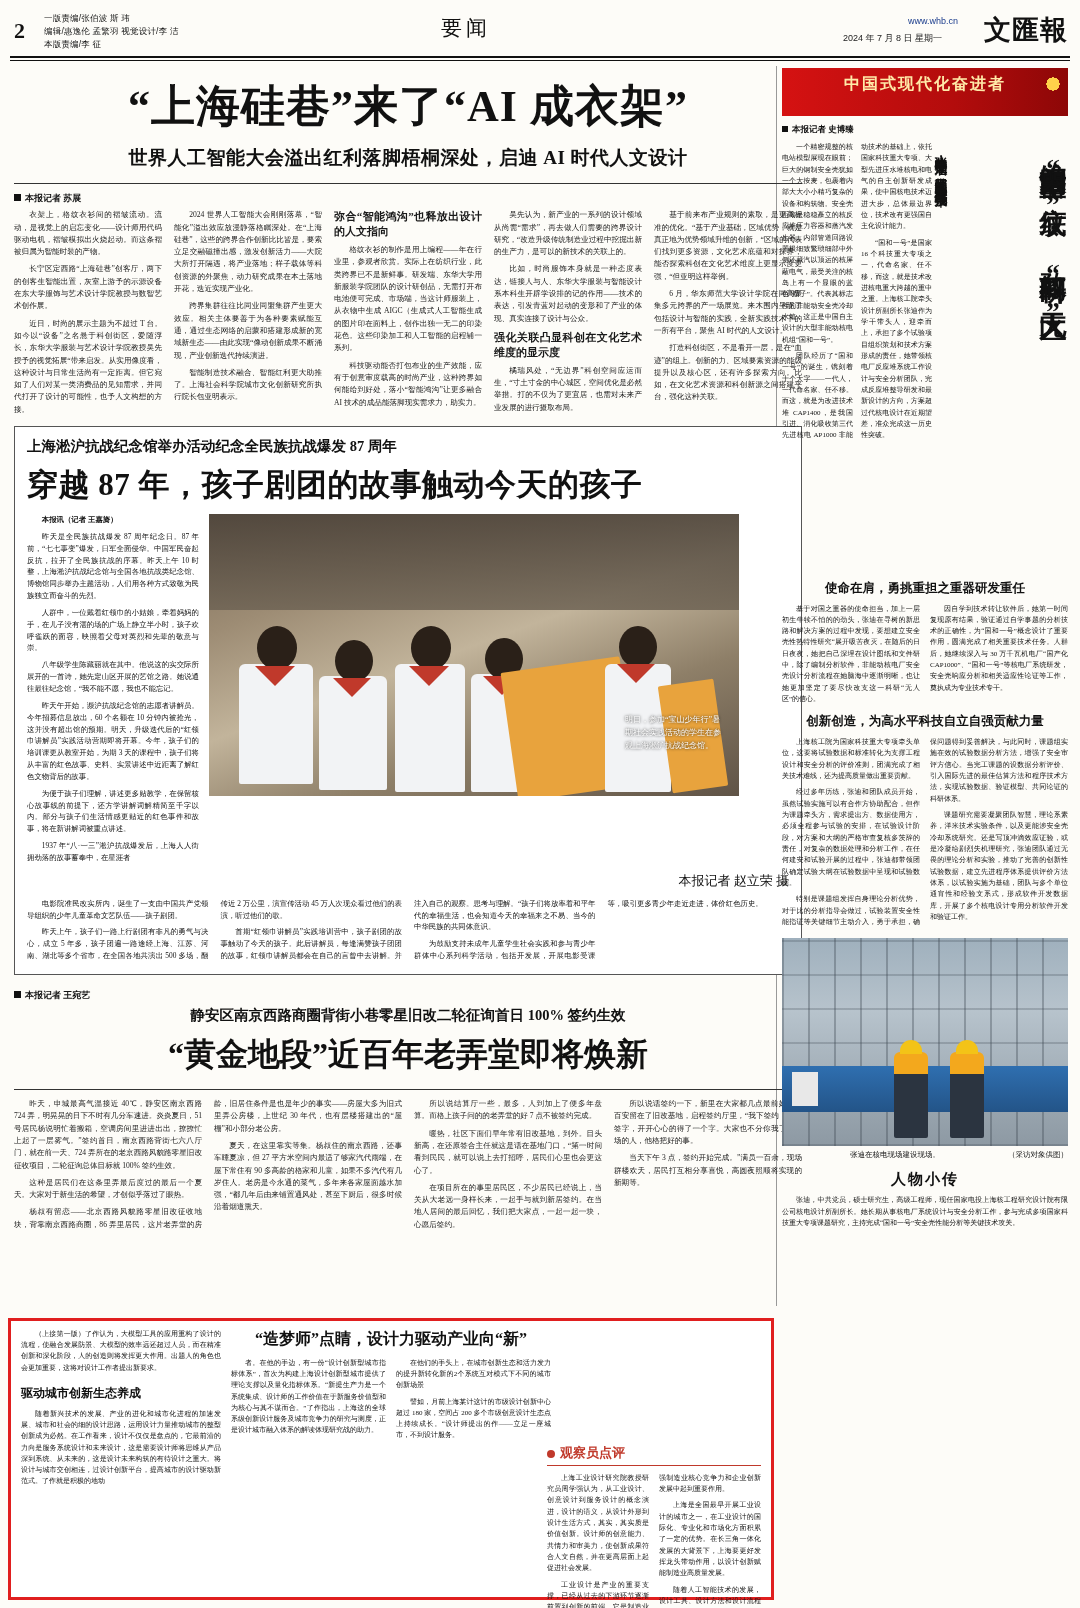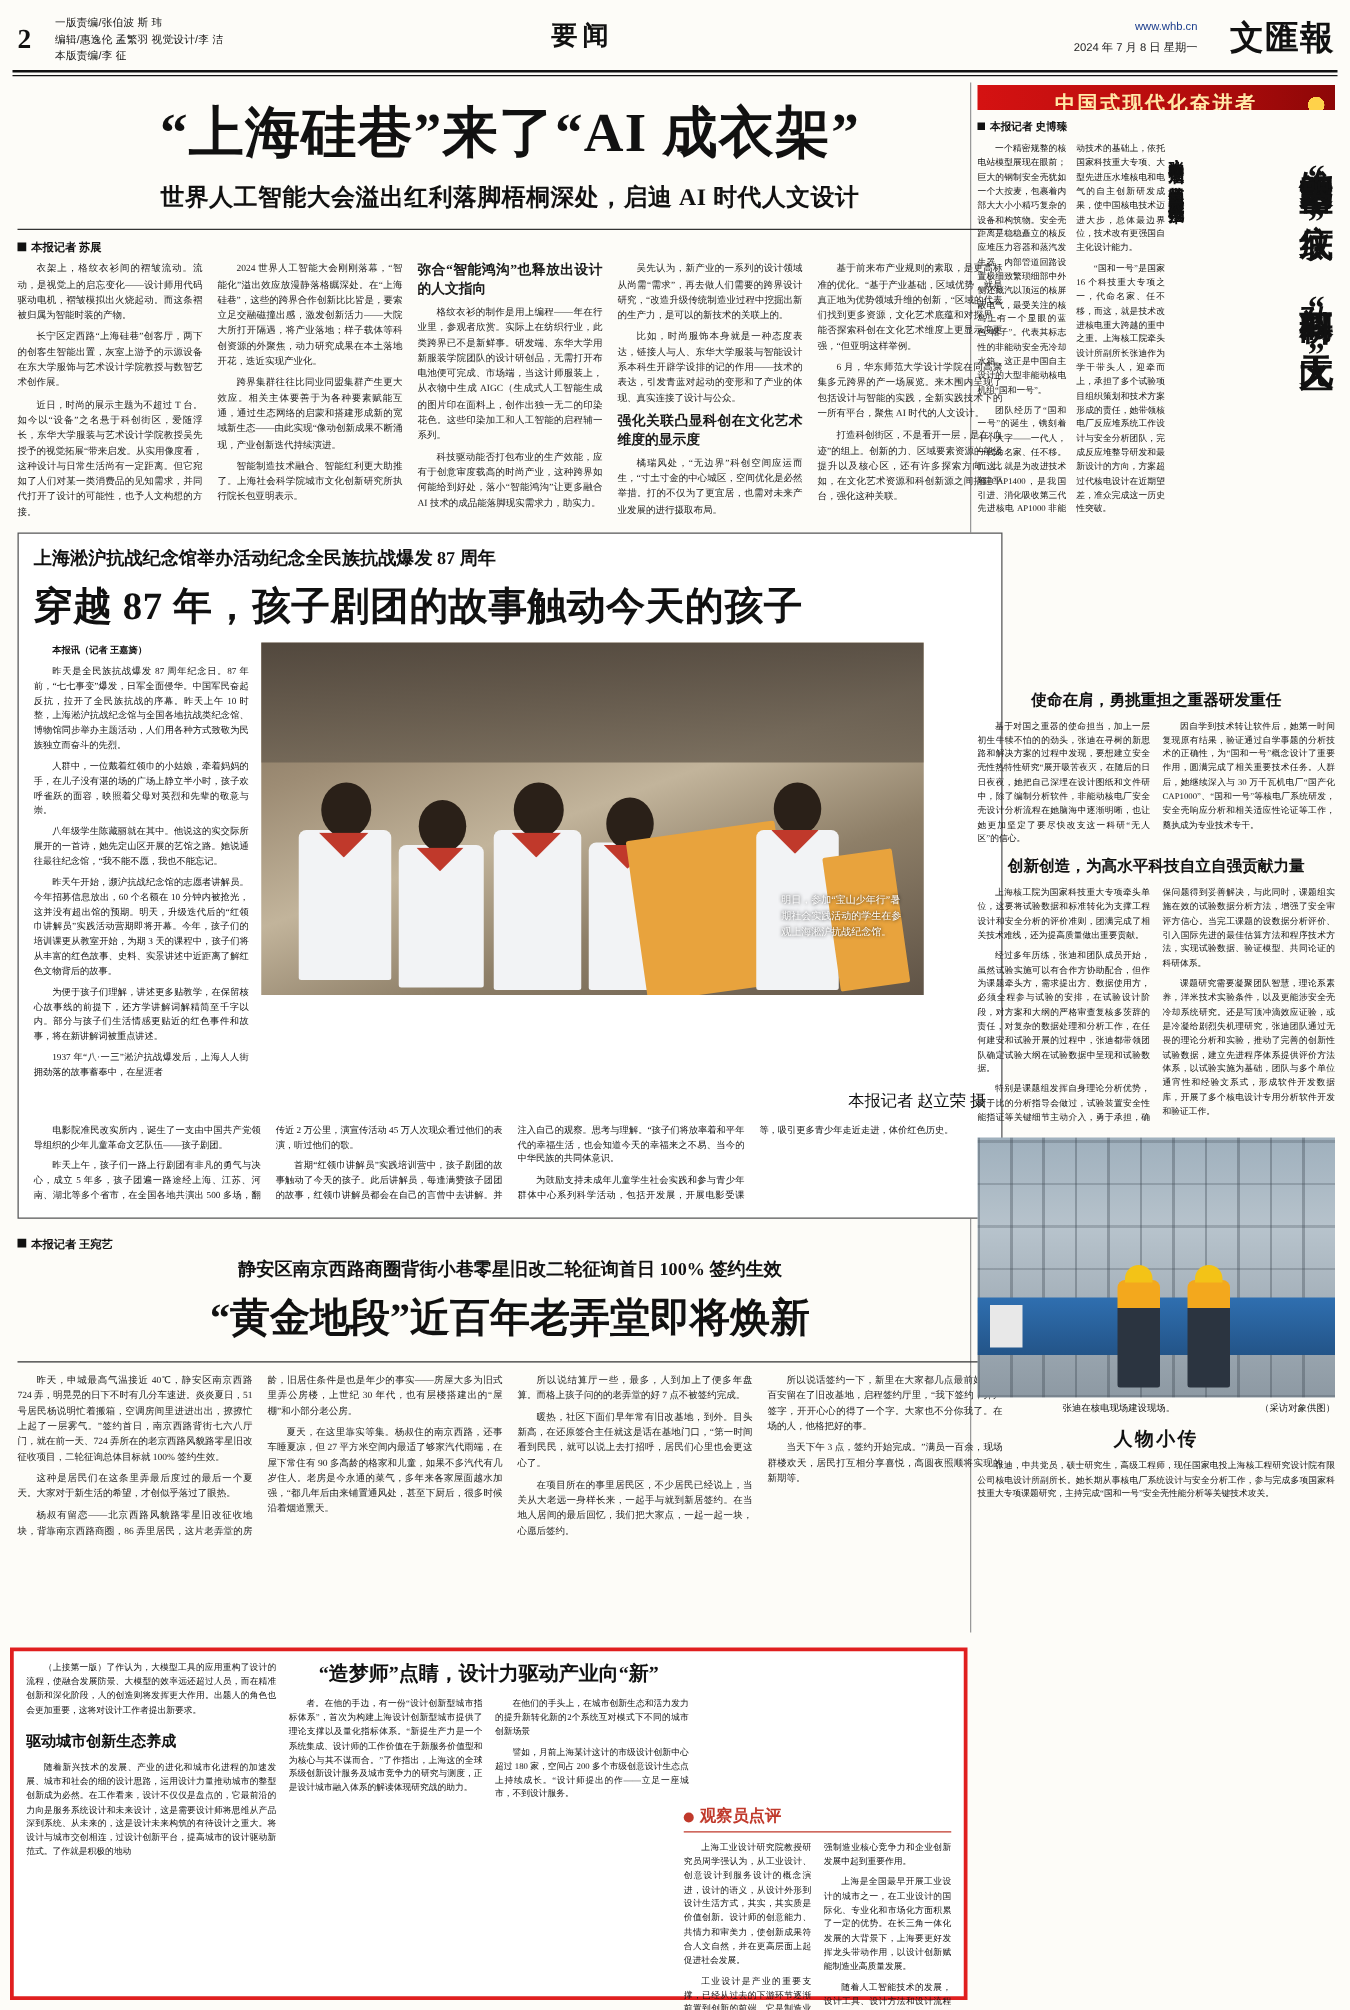--- a/index.html
+++ b/index.html
@@ -20,28 +20,28 @@
     position:absolute; left:14px; top:18px; font-size:22px; font-weight:bold;
     font-family:"Liberation Serif", serif;
   }
   .mh-credits {
     position:absolute; left:44px; top:12px; width:260px;
     font-family:"Liberation Sans", sans-serif; font-size:8.5px; line-height:1.55;
     color:#111; letter-spacing:.2px;
   }
   .mh-section {
     position:absolute; left:0; top:14px; width:932px; text-align:center;
-    font-size:21px; font-weight:bold; letter-spacing:4px;
+    font-size:21px; font-weight:normal; letter-spacing:4px;
   }
   .mh-site {
     position:absolute; right:122px; top:16px; font-family:"Liberation Sans", sans-serif;
     font-size:9px; color:#1a3c8c;
   }
   .mh-date {
-    position:absolute; right:122px; top:32px; font-family:"Liberation Sans", sans-serif;
+    position:absolute; right:138px; top:32px; font-family:"Liberation Sans", sans-serif;
     font-size:9px; color:#222;
   }
   .mh-logo {
     position:absolute; right:12px; top:12px; font-size:27px; font-weight:bold;
     letter-spacing:1px; color:#111;
   }
   .rule-top { position:absolute; left:10px; top:56px; width:1060px; height:2px; background:#111; }
   .rule-top2 { position:absolute; left:10px; top:60px; width:1060px; height:1px; background:#111; }
 
   
@@ -120,21 +120,21 @@
   .rb-right { float:right; width:214px; }
   .rb-tag { font-size:13px; font-weight:bold; color:#c0392b; border-bottom:1px solid #c0392b;
     padding-bottom:3px; }
   .rb-tag .dot { display:inline-block; width:8px; height:8px; background:#c0392b; border-radius:50%;
     margin-right:5px; vertical-align:middle;}
   .rb-right-body { font-size:7px; line-height:1.62; text-align:justify; margin-top:7px; column-count:2; column-gap:10px;}
   .rb-right-body p { margin:0 0 5px; text-indent:2em; }
 
   
   .banner {
-    width:286px; height:20px; margin-bottom:8px;
+    width:286px; height:48px; margin-bottom:8px;
     background:linear-gradient(90deg,#d51212,#b30c0c 60%,#8d0707);
     color:#ffe9a8; font-size:16px; font-weight:bold; text-align:center; line-height:32px;
     letter-spacing:2px; position:relative; overflow:hidden;
   }
   .banner:after{content:""; position:absolute; right:4px; top:4px; width:22px; height:24px;
     background:radial-gradient(circle at 50% 50%, #ffd24a 0 40%, transparent 41%);}
   .r-byline { font-family:"Liberation Sans", sans-serif; font-size:8.5px; font-weight:bold; margin-bottom:6px;}
   .r-byline .sq { display:inline-block; width:6px; height:6px; background:#111; margin-right:4px; }
 
   .vert-wrap { position:relative; height:430px; }

